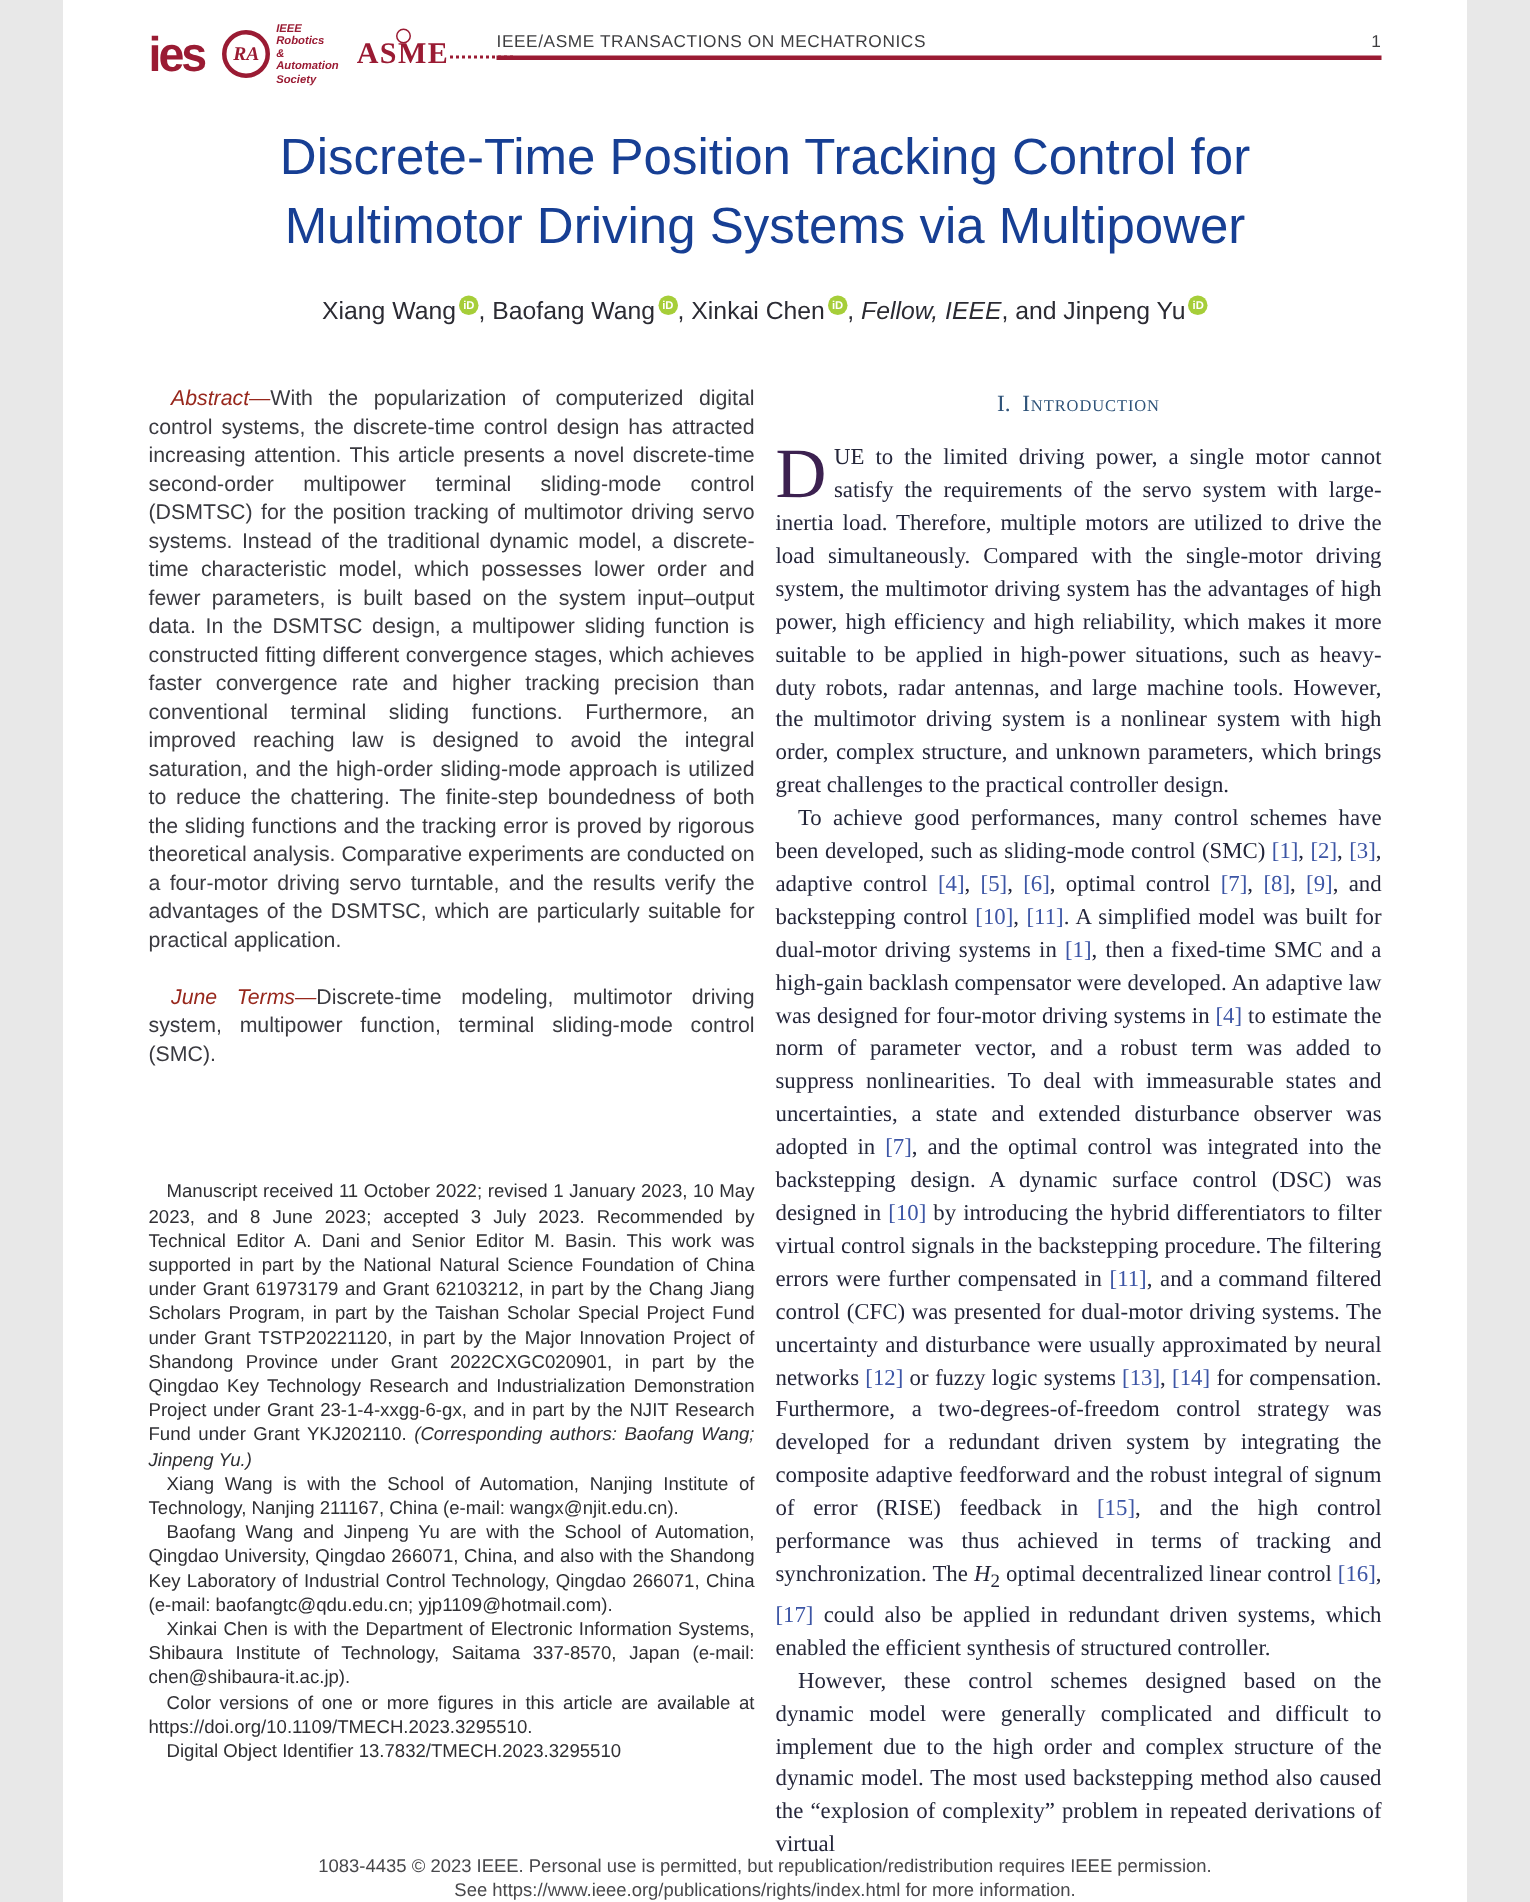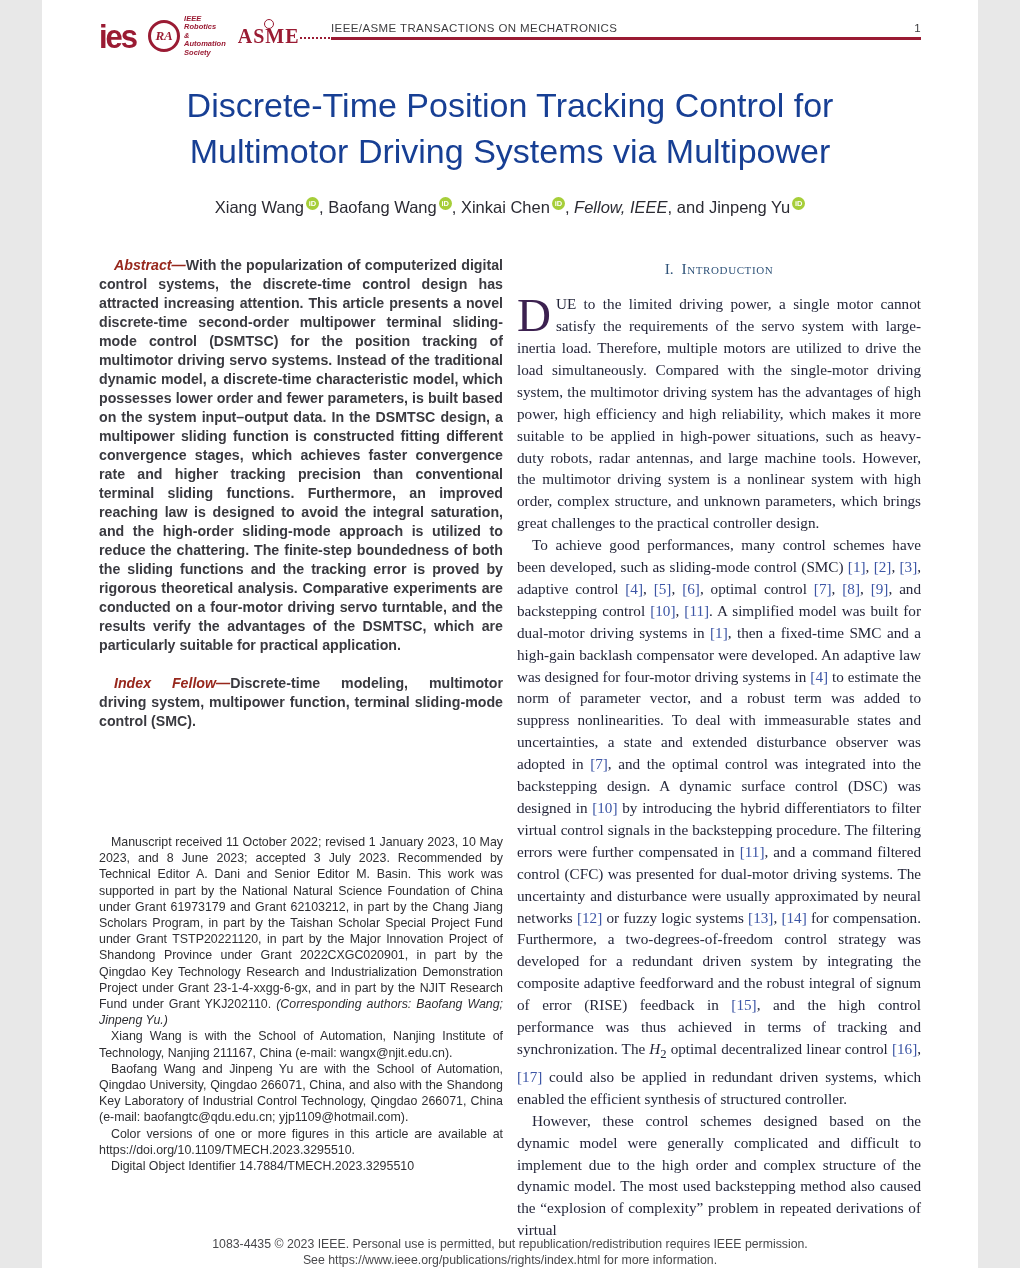--- a/index.html
+++ b/index.html
@@ -55,21 +55,21 @@
     font-size:16.5px;color:#2b2b33;}
   .orcid{display:inline-block;width:13px;height:13px;border-radius:50%;
     background:var(--orcid-green);color:#fff;font-size:7.5px;font-weight:bold;
     line-height:13px;text-align:center;vertical-align:super;margin-left:2px;
     font-family:"Liberation Sans",sans-serif;}
 
   
   .columns{display:flex;gap:14px;margin-top:40px;height:918px;}
   .col{width:446px;}
   .col-left{display:flex;flex-direction:column;}
-  .col-left .lead{font-family:"Liberation Sans",sans-serif;font-weight:bold;
+  .col-left .lead{font-family:"Liberation Sans",sans-serif;font-weight:normal;
     font-size:14.2px;line-height:19px;text-align:justify;color:var(--abstract-ink);margin:0;}
   .abstract-p{text-indent:15px;}
   .index-p{text-indent:15px;margin-top:19px !important;}
   .lead-label{font-style:italic;color:var(--accent-red);}
   .footnote-block{margin-top:auto;font-family:"Liberation Sans",sans-serif;
     font-size:12.4px;line-height:16.2px;color:var(--footnote-ink);}
   .footnote-block p{margin:0;text-indent:12px;text-align:justify;}
   .fn-italic{font-style:italic;}
 
   .col-right{font-size:15.2px;line-height:21.9px;text-align:justify;color:var(--body-ink);}
@@ -127,28 +127,29 @@
     </h1>
 
     <div class="authors">
       <span>Xiang Wang</span><span class="orcid">iD</span><span>, </span><span>Baofang Wang</span><span class="orcid">iD</span><span>, </span><span>Xinkai Chen</span><span class="orcid">iD</span><span>, </span><i>Fellow, IEEE</i><span>, and </span><span>Jinpeng Yu</span><span class="orcid">iD</span>
     </div>
 
     <div class="columns">
 
       <div class="col col-left">
         <p class="lead abstract-p"><span class="lead-label"><span>Abstract</span><span>—</span></span><span>With the popularization of computerized digital control systems, the discrete-time control design has attracted increasing attention. This article presents a novel discrete-time second-order multipower terminal sliding-mode control (DSMTSC) for the position tracking of multimotor driving servo systems. Instead of the traditional dynamic model, a discrete-time characteristic model, which possesses lower order and fewer parameters, is built based on the system input–output data. In the DSMTSC design, a multipower sliding function is constructed fitting different convergence stages, which achieves faster convergence rate and higher tracking precision than conventional terminal sliding functions. Furthermore, an improved reaching law is designed to avoid the integral saturation, and the high-order sliding-mode approach is utilized to reduce the chattering. The finite-step boundedness of both the sliding functions and the tracking error is proved by rigorous theoretical analysis. Comparative experiments are conducted on a four-motor driving servo turntable, and the results verify the advantages of the DSMTSC, which are particularly suitable for practical application.</span></p>
-        <p class="lead index-p"><span class="lead-label"><span>Index Fellow</span><span>—</span></span><span>Discrete-time modeling, multimotor driving system, multipower function, terminal sliding-mode control (SMC).</span></p>
+        <p class="lead index-p"><span class="lead-label"><span>June Terms</span><span>—</span></span><span>Discrete-time modeling, multimotor driving system, multipower function, terminal sliding-mode control (SMC).</span></p>
 
         <div class="footnote-block">
           <p><span>Manuscript received 11 October 2022; revised 1 January 2023, 10 May 2023, and 8 June 2023; accepted 3 July 2023. Recommended by Technical Editor A. Dani and Senior Editor M. Basin. This work was supported in part by the National Natural Science Foundation of China under Grant 61973179 and Grant 62103212, in part by the Chang Jiang Scholars Program, in part by the Taishan Scholar Special Project Fund under Grant TSTP20221120, in part by the Major Innovation Project of Shandong Province under Grant 2022CXGC020901, in part by the Qingdao Key Technology Research and Industrialization Demonstration Project under Grant 23-1-4-xxgg-6-gx, and in part by the NJIT Research Fund under Grant YKJ202110. </span><span class="fn-italic">(Corresponding authors: Baofang Wang; Jinpeng Yu.)</span></p>
           <p>Xiang Wang is with the School of Automation, Nanjing Institute of Technology, Nanjing 211167, China (e-mail: wangx@njit.edu.cn).</p>
           <p>Baofang Wang and Jinpeng Yu are with the School of Automation, Qingdao University, Qingdao 266071, China, and also with the Shandong Key Laboratory of Industrial Control Technology, Qingdao 266071, China (e-mail: baofangtc@qdu.edu.cn; yjp1109@hotmail.com).</p>
+          <p>Xinkai Chen is with the Department of Electronic Information Systems, Shibaura Institute of Technology, Saitama 337-8570, Japan (e-mail: chen@shibaura-it.ac.jp).</p>
           <p>Color versions of one or more figures in this article are available at https://doi.org/10.1109/TMECH.2023.3295510.</p>
-          <p>Digital Object Identifier 14.7884/TMECH.2023.3295510</p>
+          <p>Digital Object Identifier 13.7832/TMECH.2023.3295510</p>
         </div>
       </div>
 
       <div class="col col-right">
         <h2 class="sec-heading"><span>I.</span>&nbsp;&nbsp;<span class="sc">Introduction</span></h2>
         <p><span class="dropcap">D</span><span class="rich">UE to the limited driving power, a single motor cannot satisfy the requirements of the servo system with large-inertia load. Therefore, multiple motors are utilized to drive the load simultaneously. Compared with the single-motor driving system, the multimotor driving system has the advantages of high power, high efficiency and high reliability, which makes it more suitable to be applied in high-power situations, such as heavy-duty robots, radar antennas, and large machine tools. However, the multimotor driving system is a nonlinear system with high order, complex structure, and unknown parameters, which brings great challenges to the practical controller design.</span></p>
         <p class="indent"><span class="rich">To achieve good performances, many control schemes have been developed, such as sliding-mode control (SMC) <span class="cite">[1]</span>, <span class="cite">[2]</span>, <span class="cite">[3]</span>, adaptive control <span class="cite">[4]</span>, <span class="cite">[5]</span>, <span class="cite">[6]</span>, optimal control <span class="cite">[7]</span>, <span class="cite">[8]</span>, <span class="cite">[9]</span>, and backstepping control <span class="cite">[10]</span>, <span class="cite">[11]</span>. A simplified model was built for dual-motor driving systems in <span class="cite">[1]</span>, then a fixed-time SMC and a high-gain backlash compensator were developed. An adaptive law was designed for four-motor driving systems in <span class="cite">[4]</span> to estimate the norm of parameter vector, and a robust term was added to suppress nonlinearities. To deal with immeasurable states and uncertainties, a state and extended disturbance observer was adopted in <span class="cite">[7]</span>, and the optimal control was integrated into the backstepping design. A dynamic surface control (DSC) was designed in <span class="cite">[10]</span> by introducing the hybrid differentiators to filter virtual control signals in the backstepping procedure. The filtering errors were further compensated in <span class="cite">[11]</span>, and a command filtered control (CFC) was presented for dual-motor driving systems. The uncertainty and disturbance were usually approximated by neural networks <span class="cite">[12]</span> or fuzzy logic systems <span class="cite">[13]</span>, <span class="cite">[14]</span> for compensation. Furthermore, a two-degrees-of-freedom control strategy was developed for a redundant driven system by integrating the composite adaptive feedforward and the robust integral of signum of error (RISE) feedback in <span class="cite">[15]</span>, and the high control performance was thus achieved in terms of tracking and synchronization. The <i>H</i><sub>2</sub> optimal decentralized linear control <span class="cite">[16]</span>, <span class="cite">[17]</span> could also be applied in redundant driven systems, which enabled the efficient synthesis of structured controller.</span></p>
         <p class="indent"><span class="rich">However, these control schemes designed based on the dynamic model were generally complicated and difficult to implement due to the high order and complex structure of the dynamic model. The most used backstepping method also caused the “explosion of complexity” problem in repeated derivations of virtual</span></p>
       </div>
 

